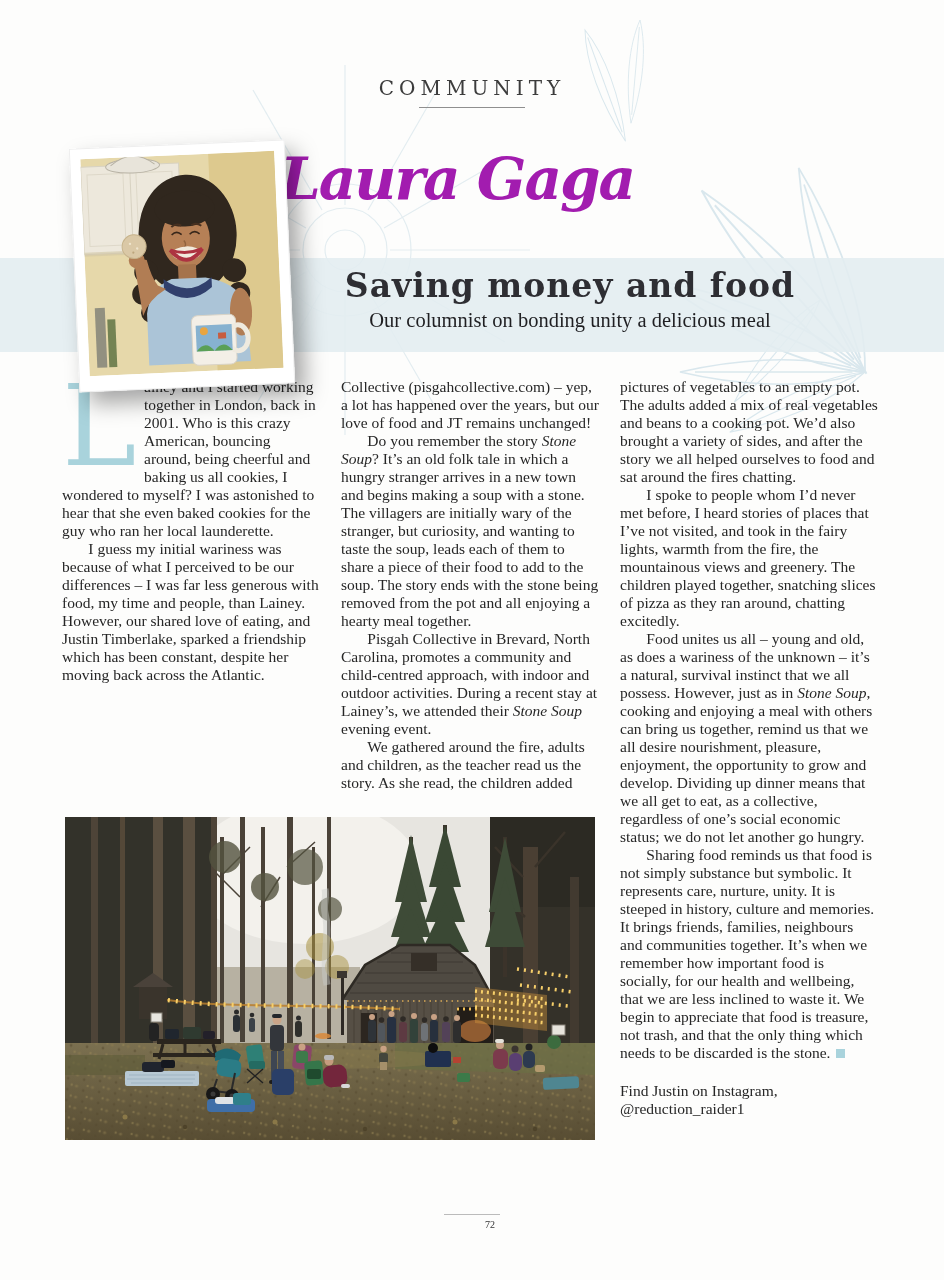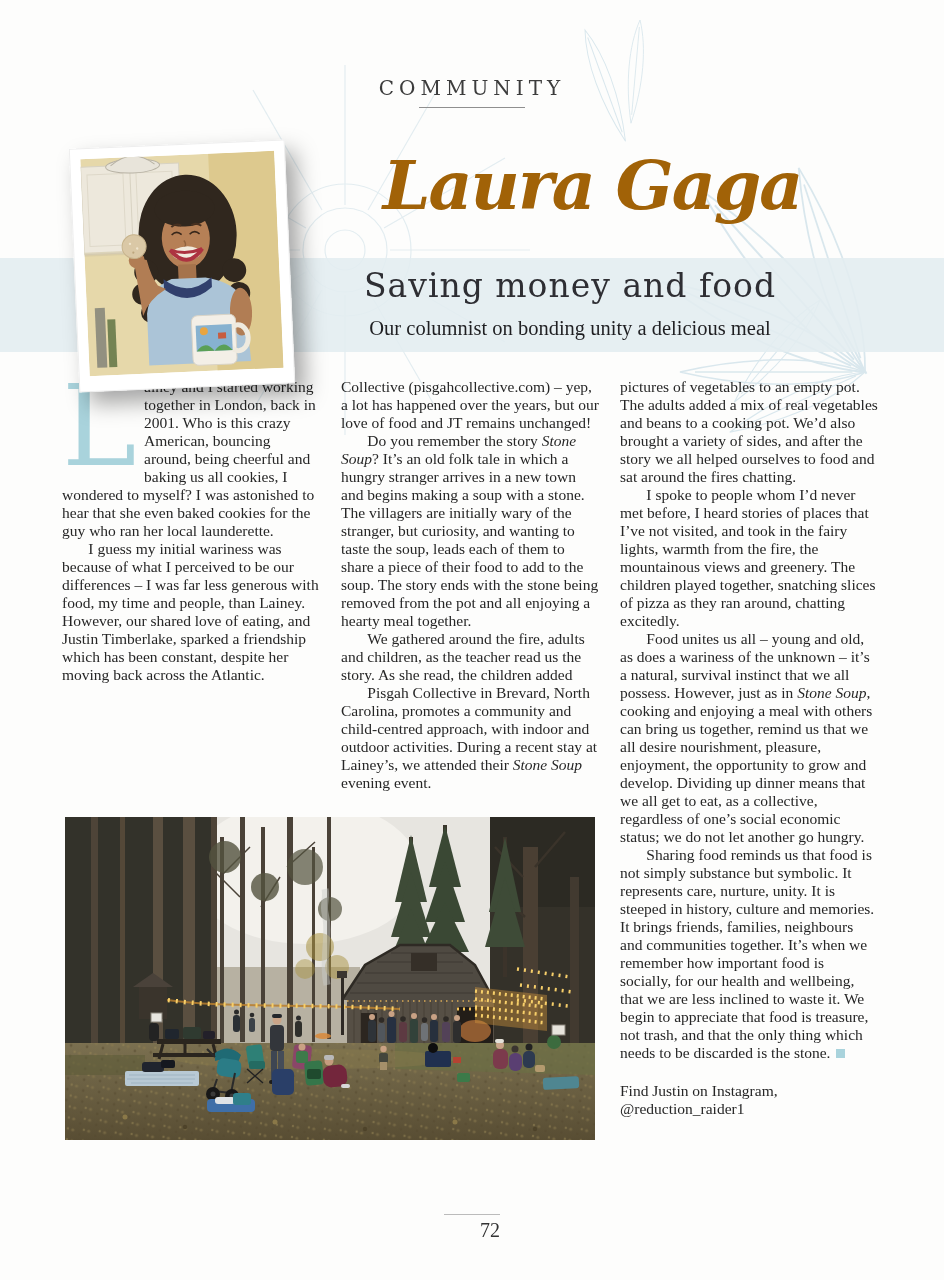--- a/index.html
+++ b/index.html
@@ -4,26 +4,26 @@
 <style>
   html,body{margin:0;padding:0;background:#888;}
   .page{position:relative;width:944px;height:1280px;margin:0 auto;background:#fdfdfc;overflow:hidden;
         font-family:"Liberation Serif",serif;color:var(--ink,#262626);}
   .floral{position:absolute;inset:0;z-index:0;pointer-events:none;}
   
   .kicker-wrap{position:absolute;top:76px;left:0;width:100%;text-align:center;z-index:2;}
   .kicker{font-size:20px;letter-spacing:5px;color:#3c3c3c;font-family:"DejaVu Serif",serif;}
   .kicker-rule{width:106px;margin:7px auto 0;border-top:1.5px solid #8f8f8f;}
   
-  .script-title{position:absolute;top:148px;left:280px;right:40px;margin:0;text-align:center;z-index:2;
-      font-family:"DejaVu Serif",serif;font-style:italic;font-weight:bold;font-size:68px;line-height:1.1;
-      color:#a16207;letter-spacing:-2px;}
+  .script-title{position:absolute;top:148px;left:280px;right:40px;margin:0;text-align:left;z-index:2;
+      font-family:"DejaVu Serif",serif;font-style:italic;font-weight:bold;font-size:58px;line-height:1.1;
+      color:#a21caf;letter-spacing:-2px;}
   .band{position:absolute;top:258px;left:0;width:100%;height:94px;background:rgba(227,237,240,.88);z-index:1;}
   .band-inner{margin-left:250px;width:640px;text-align:center;}
-  .band h2{margin:8px 0 12px;font-family:"DejaVu Serif",serif;font-weight:400;font-size:33px;letter-spacing:1px;color:#2e2e33;}
+  .band h2{margin:8px 0 4px;font-family:"DejaVu Serif",serif;font-weight:700;font-size:33px;letter-spacing:1px;color:#2e2e33;}
   .band p{margin:3px 0 0;font-size:20.5px;color:#1f1f22;}
   
   .polaroid{position:absolute;top:128px;left:34px;width:216px;height:244px;background:#fff;z-index:3;
       padding:11px 11px 16px;box-sizing:border-box;transform:rotate(-2.5deg);
       box-shadow:10px 12px 22px rgba(0,0,0,.35),0 0 0 1px #eee inset;}
   .polaroid svg{width:100%;height:100%;display:block;}
   
   .col{position:absolute;top:378px;width:258px;font-size:15.5px;line-height:18px;z-index:1;text-align:left;}
   .col1{left:62px;} .col2{left:341px;} .col3{left:620px;}
   .para{margin:0;}
@@ -33,21 +33,21 @@
   .it{font-style:italic;}
   .endmark{display:inline-block;width:9px;height:9px;background:var(--accent,#a9d3dc);margin-left:6px;}
   .contact{margin-top:20px;}
   .contact .handle{font-weight:normal;}
   
   .event-photo{position:absolute;left:65px;top:817px;width:530px;height:323px;margin:0;z-index:1;}
   .event-photo svg{width:100%;height:100%;display:block;}
   
   .folio{position:absolute;top:1214px;left:0;width:100%;text-align:center;z-index:2;}
   .folio-rule{width:56px;margin:0 auto 4px;border-top:1.5px solid #bbb;}
-  .folio-num{font-size:20px;color:#333;padding-left:36px;}
+  .folio-num{font-size:10px;color:#333;padding-left:36px;}
 </style>
 </head>
 <body>
 
 <div class="page">
 
   <svg class="floral" viewBox="0 0 944 1280" aria-hidden="true">
     <g stroke="#dde9ee" stroke-width="1.2" fill="none" opacity="0.8">
       <line x1="390" y1="250" x2="530" y2="250"></line>
         <line x1="384" y1="228" x2="505" y2="158"></line>
@@ -144,22 +144,22 @@
   </figure>
 
   <div class="col col1">
     <p class="para"><span class="dropcap">L</span><span><span>ainey and I started working together in London, back in 2001. Who is this crazy American, bouncing around, being cheerful and baking us all cookies, I wondered to myself? I was astonished to hear that she even baked cookies for the guy who ran her local launderette.</span></span></p>
     <p class="para ind"><span><span>I guess my initial wariness was because of what I perceived to be our differences – I was far less generous with food, my time and people, than Lainey. However, our shared love of eating, and Justin Timberlake, sparked a friendship which has been constant, despite her moving back across the Atlantic.</span></span></p>
   </div>
 
   <div class="col col2">
     <p class="para"><span><span>Collective (pisgahcollective.com) – yep, a lot has happened over the years, but our love of food and JT remains unchanged!</span></span></p>
     <p class="para ind"><span><span>Do you remember the story </span><span class="it">Stone Soup</span><span>? It’s an old folk tale in which a hungry stranger arrives in a new town and begins making a soup with a stone. The villagers are initially wary of the stranger, but curiosity, and wanting to taste the soup, leads each of them to share a piece of their food to add to the soup. The story ends with the stone being removed from the pot and all enjoying a hearty meal together.</span></span></p>
+    <p class="para ind"><span><span>Pisgah Collective in Brevard, North Carolina, promotes a community and child-centred approach, with indoor and outdoor activities. During a recent stay at Lainey’s, we attended their </span><span class="it">Stone Soup</span><span> evening event.</span></span></p>
     <p class="para ind"><span><span>We gathered around the fire, adults and children, as the teacher read us the story. As she read, the children added</span></span></p>
-    <p class="para ind"><span><span>Pisgah Collective in Brevard, North Carolina, promotes a community and child-centred approach, with indoor and outdoor activities. During a recent stay at Lainey’s, we attended their </span><span class="it">Stone Soup</span><span> evening event.</span></span></p>
   </div>
 
   <div class="col col3">
     <p class="para"><span><span>pictures of vegetables to an empty pot. The adults added a mix of real vegetables and beans to a cooking pot. We’d also brought a variety of sides, and after the story we all helped ourselves to food and sat around the fires chatting.</span></span></p>
     <p class="para ind"><span><span>I spoke to people whom I’d never met before, I heard stories of places that I’ve not visited, and took in the fairy lights, warmth from the fire, the mountainous views and greenery. The children played together, snatching slices of pizza as they ran around, chatting excitedly.</span></span></p>
     <p class="para ind"><span><span>Food unites us all – young and old, as does a wariness of the unknown – it’s a natural, survival instinct that we all possess. However, just as in </span><span class="it">Stone Soup</span><span>, cooking and enjoying a meal with others can bring us together, remind us that we all desire nourishment, pleasure, enjoyment, the opportunity to grow and develop. Dividing up dinner means that we all get to eat, as a collective, regardless of one’s social economic status; we do not let another go hungry.</span></span></p>
     <p class="para ind"><span><span>Sharing food reminds us that food is not simply substance but symbolic. It represents care, nurture, unity. It is steeped in history, culture and memories. It brings friends, families, neighbours and communities together. It’s when we remember how important food is socially, for our health and wellbeing, that we are less inclined to waste it. We begin to appreciate that food is treasure, not trash, and that the only thing which needs to be discarded is the stone.</span></span><span class="endmark"></span></p>
     <div class="contact">
       <div>Find Justin on Instagram,</div>
       <div class="handle">@reduction_raider1</div>

